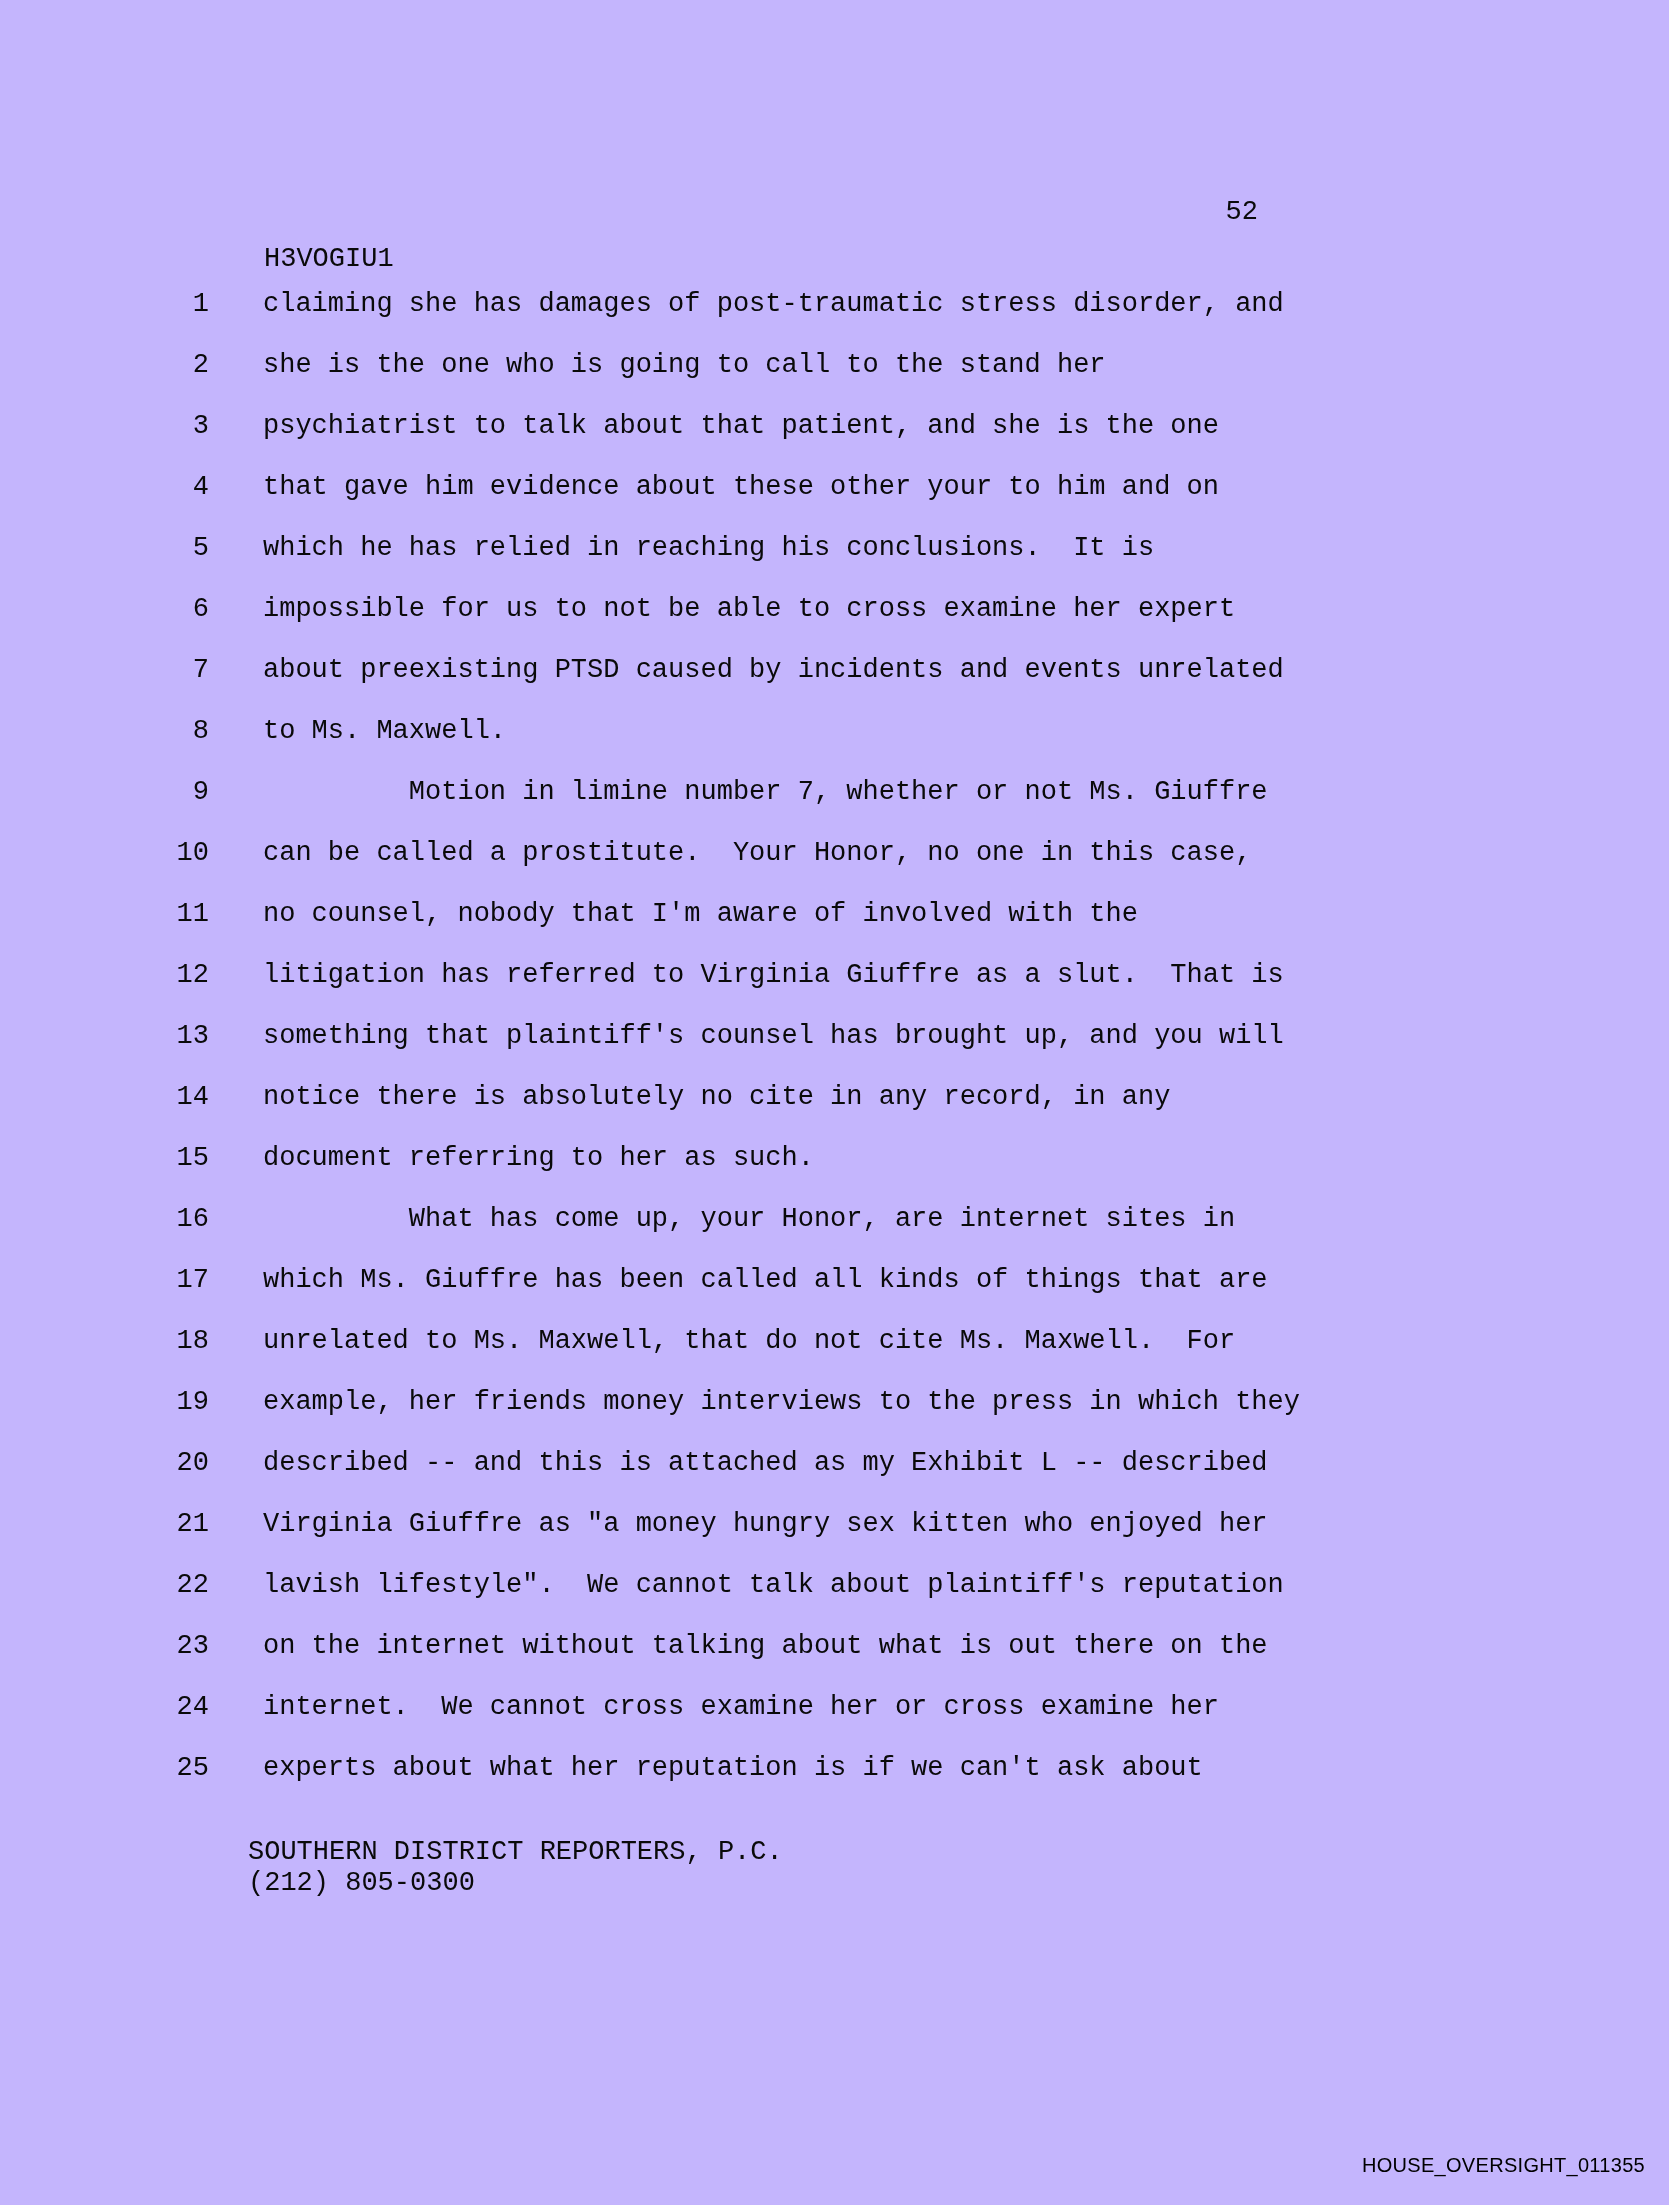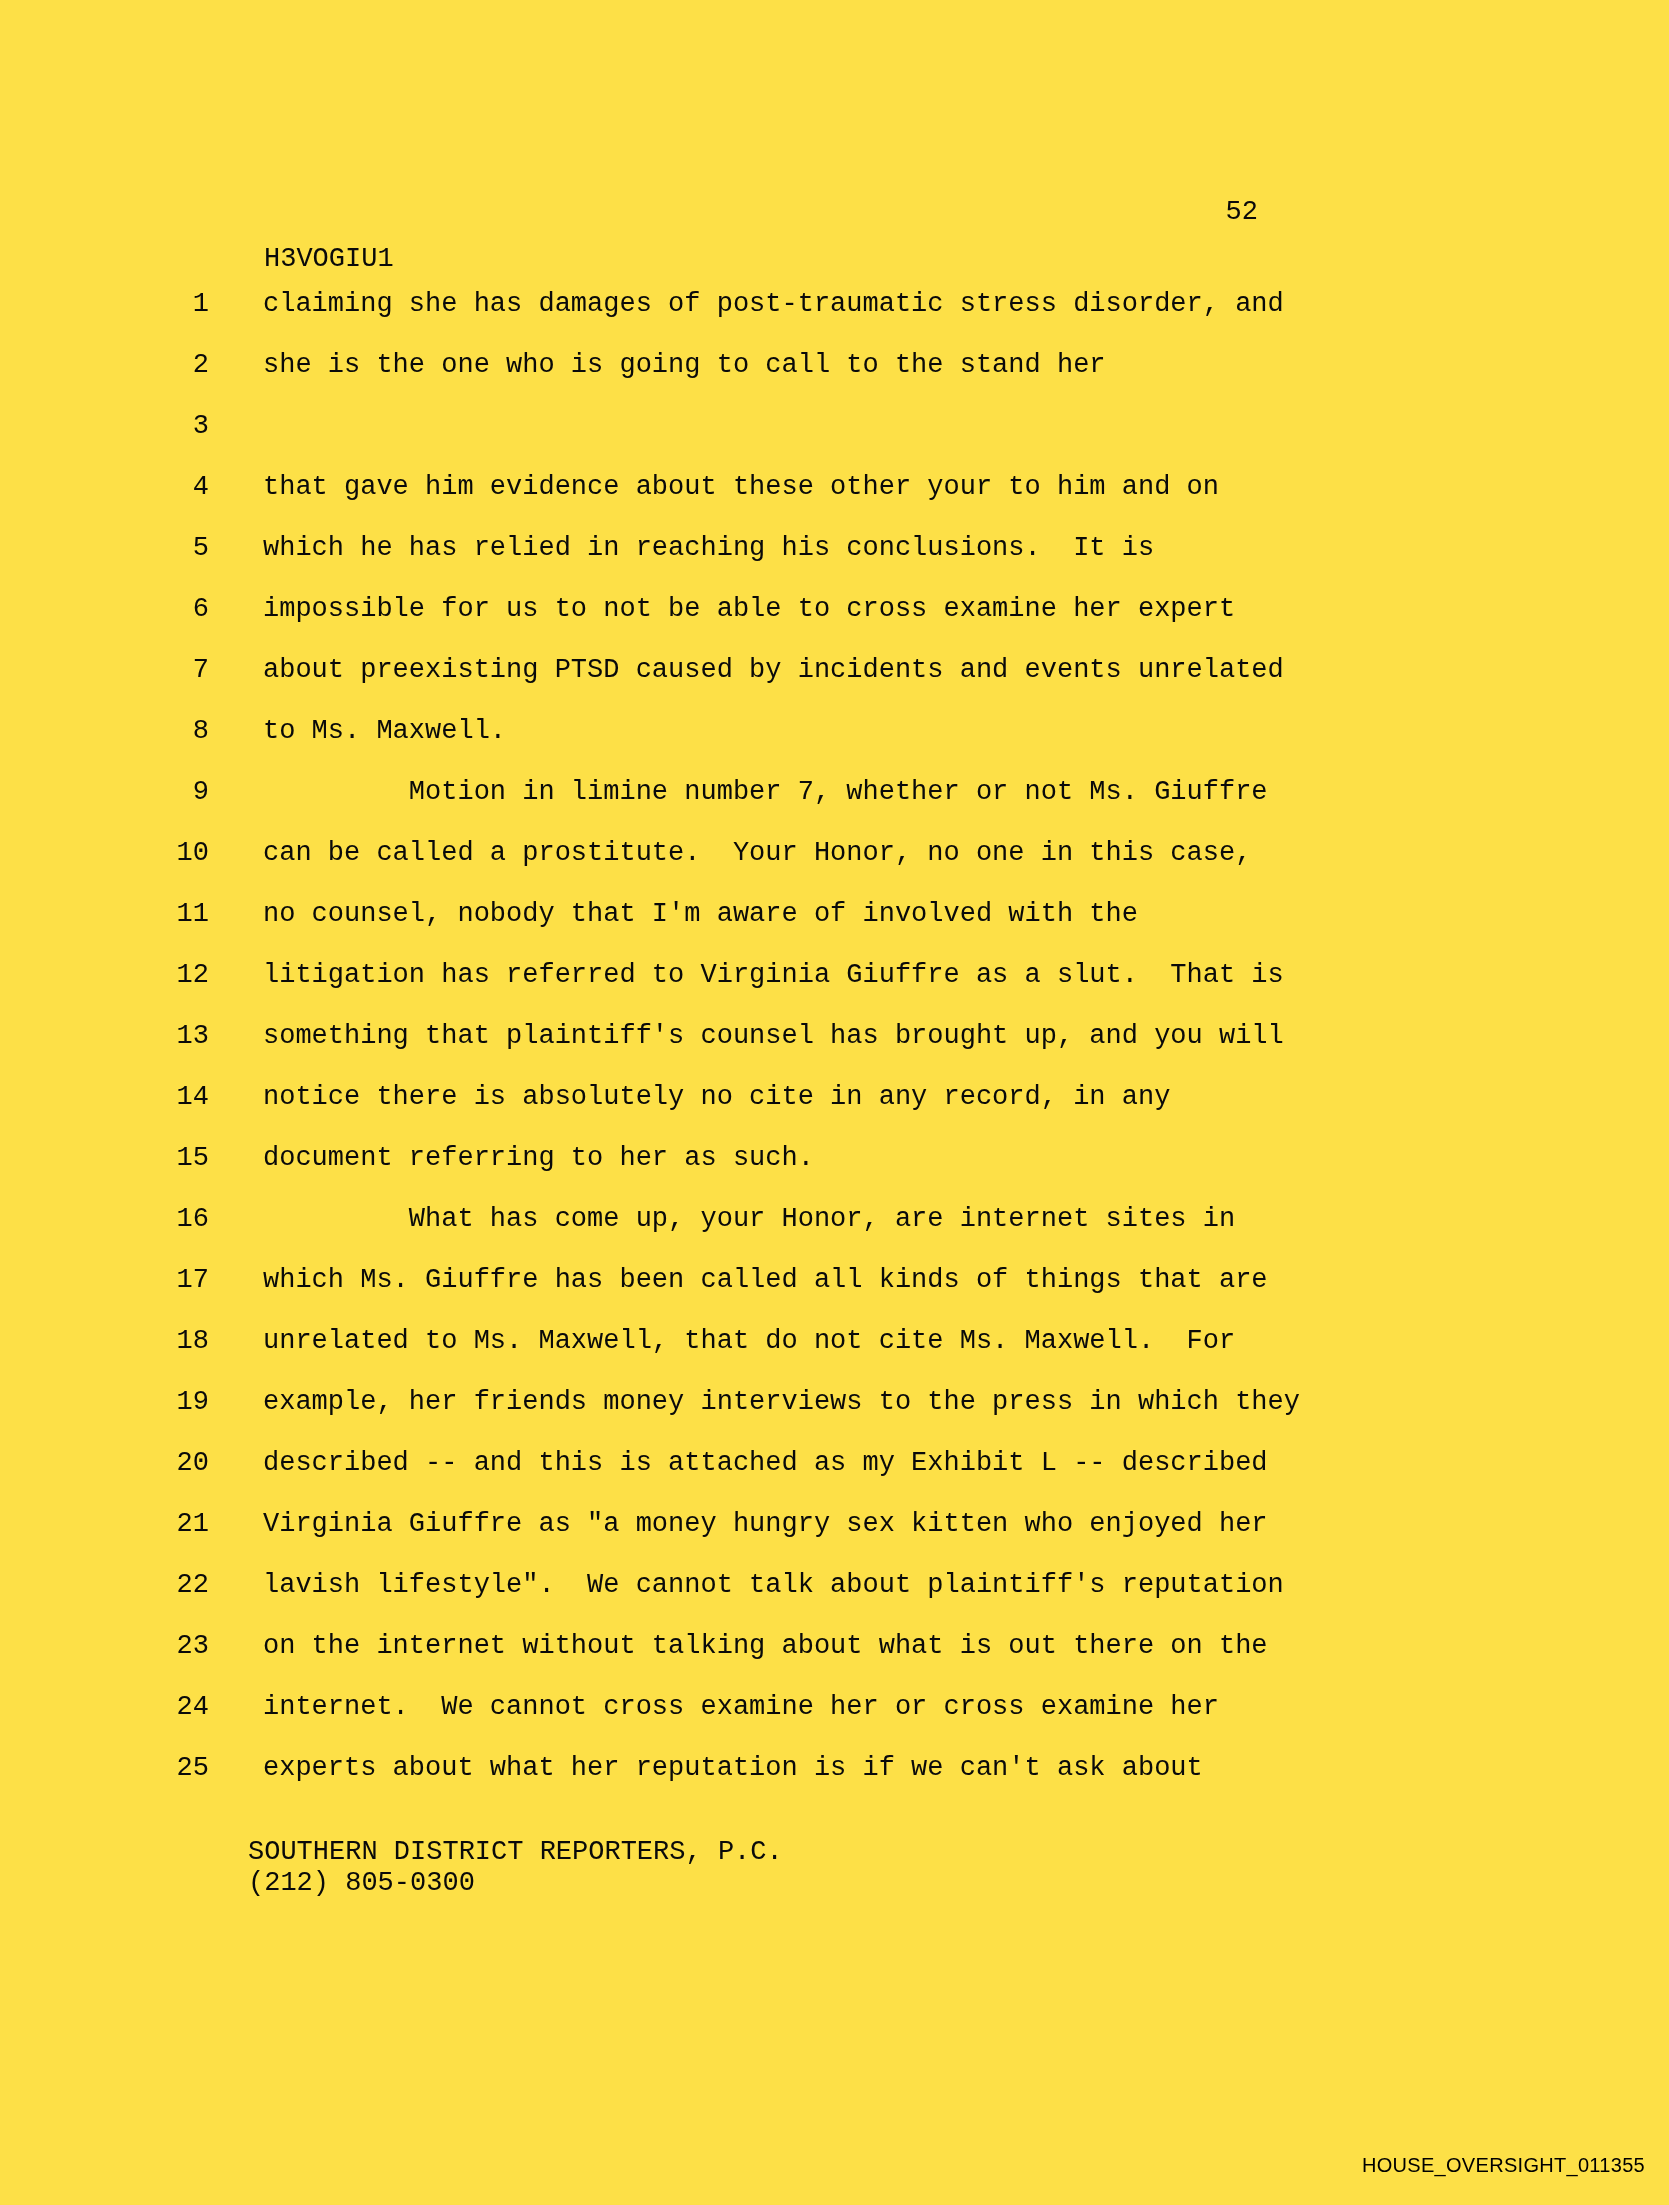--- a/index.html
+++ b/index.html
@@ -4,21 +4,21 @@
 <style>
   html, body {
     margin: 0;
     padding: 0;
     background: #ffffff;
   }
   .page {
     position: relative;
     width: 1669px;
     height: 2205px;
-    background: #fde047;
+    background: #c4b5fd;
     font-family: "Liberation Mono", "DejaVu Sans Mono", monospace;
     font-size: 27px;
     font-weight: 400;
     color: #0a0a0a;
     overflow: hidden;
   }
   .page-number {
     position: absolute;
     top: 199px;
     left: 1049px;
@@ -90,20 +90,21 @@
     <div class="line">
         <span class="num">1</span>
         <span class="txt">claiming she has damages of post-traumatic stress disorder, and</span>
       </div>
     <div class="line">
         <span class="num">2</span>
         <span class="txt">she is the one who is going to call to the stand her</span>
       </div>
     <div class="line">
         <span class="num">3</span>
+        <span class="txt">psychiatrist to talk about that patient, and she is the one</span>
       </div>
     <div class="line">
         <span class="num">4</span>
         <span class="txt">that gave him evidence about these other your to him and on</span>
       </div>
     <div class="line">
         <span class="num">5</span>
         <span class="txt">which he has relied in reaching his conclusions.  It is</span>
       </div>
     <div class="line">

